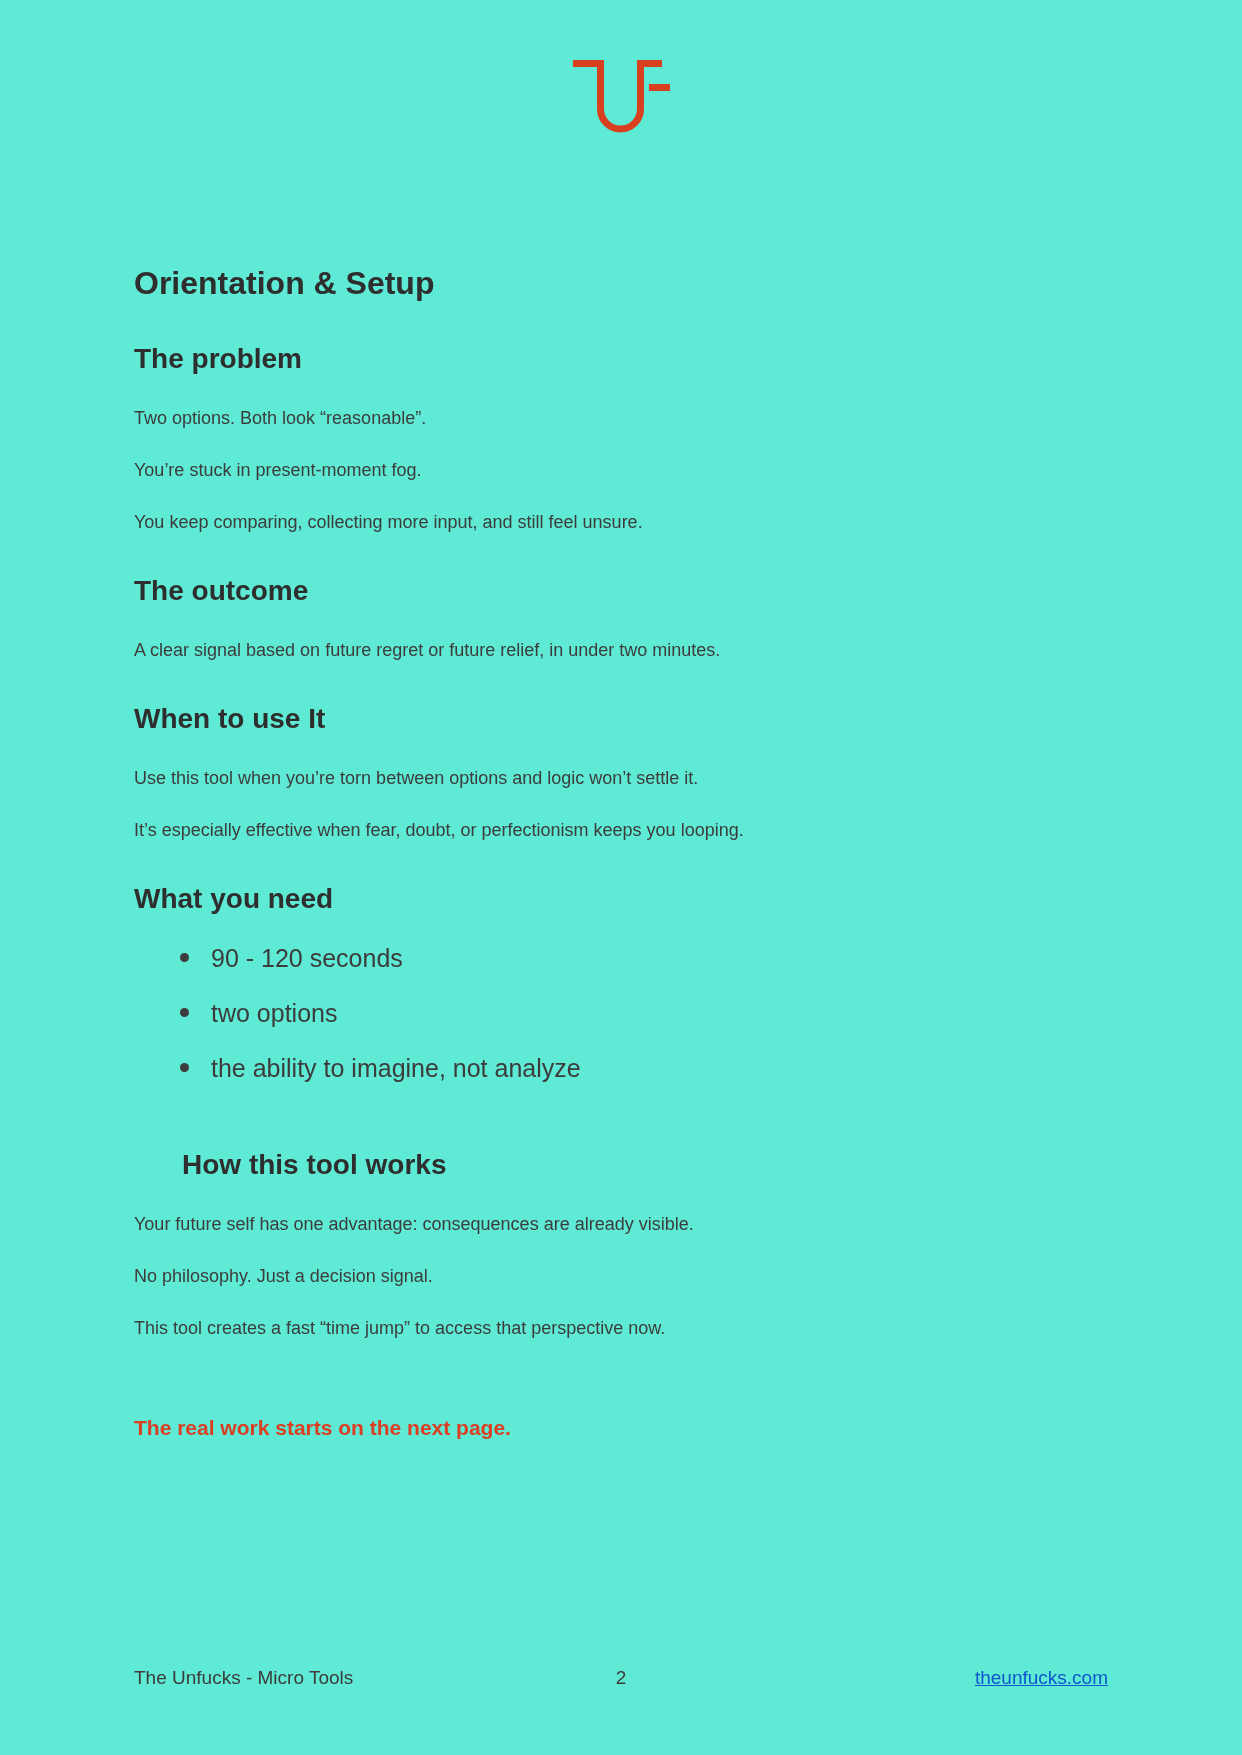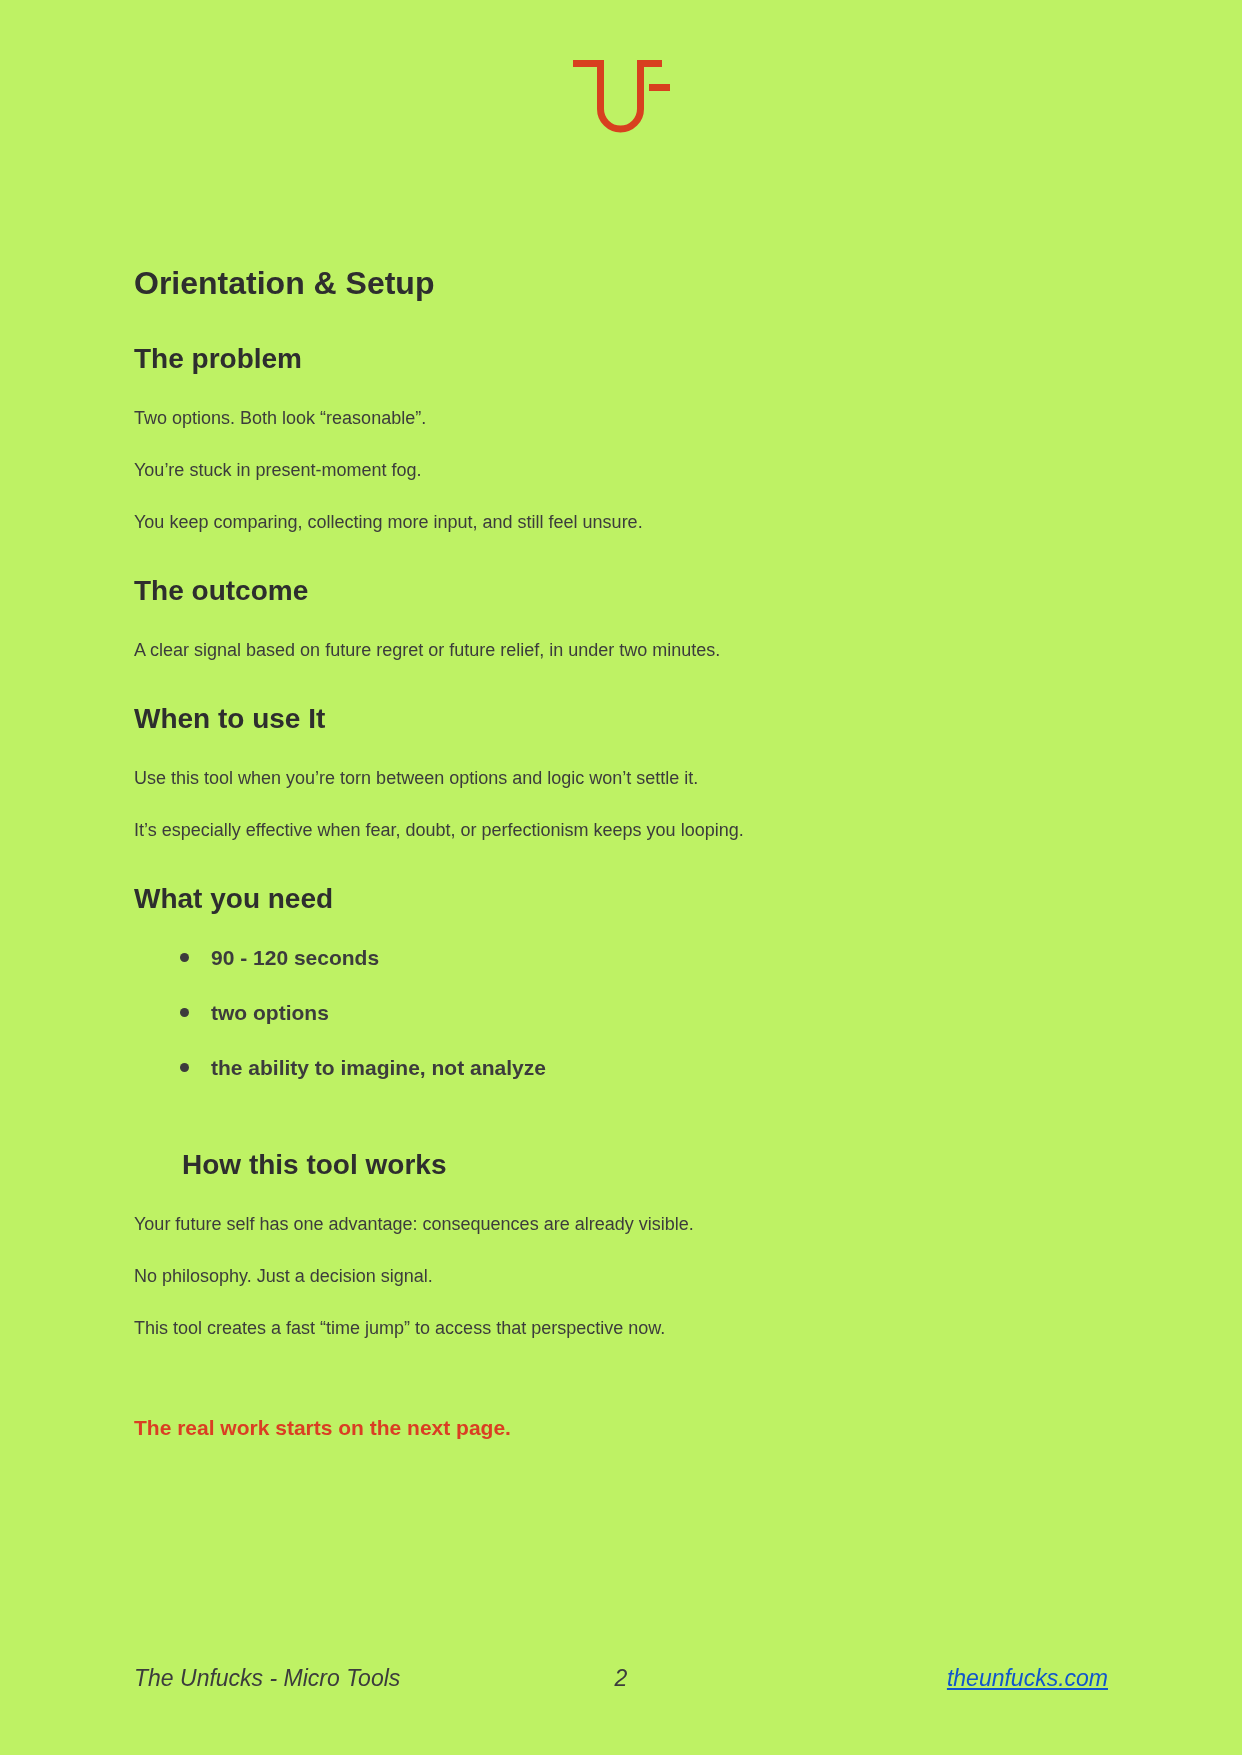--- a/index.html
+++ b/index.html
@@ -1,20 +1,20 @@
 <!DOCTYPE html>
 <html><head>
 <meta charset="utf-8">
 <style>
   html, body { margin: 0; padding: 0; background: #ffffff; }
   .page {
     position: relative;
     width: 1242px;
     height: 1755px;
-    background: #bef264;
+    background: #5eead4;
     font-family: "Liberation Sans", sans-serif;
     color: #3c3c3c;
     overflow: hidden;
   }
   .content { padding: 0 134px; }
   .logo-wrap { text-align: center; }
   .logo-svg { display: block; margin: 58px auto 0 auto; }
 
   h1.doc-title {
     font-size: 32px;
@@ -38,25 +38,24 @@
     color: #3c3c3c;
   }
   ul.needs-list {
     list-style: none;
     margin: 26px 0 0 0;
     padding: 0;
   }
   ul.needs-list li {
     position: relative;
     padding-left: 77px;
-    font-size: 21px;
+    font-size: 25px;
     line-height: 28px;
     margin: 0 0 27px 0;
     color: #3c3c3c;
-    font-weight: bold;
   }
   ul.needs-list li:last-child { margin-bottom: 0; }
   .bullet-dot {
     position: absolute;
     left: 46px;
     top: 9px;
     width: 9px;
     height: 9px;
     border-radius: 50%;
     background: #3c3c3c;
@@ -67,24 +66,23 @@
     font-weight: 700;
     color: #da3e23;
     margin: 72px 0 0 0;
   }
   .footer {
     position: absolute;
     left: 134px;
     right: 134px;
     top: 1664px;
     height: 28px;
-    font-size: 23px;
+    font-size: 19px;
     line-height: 28px;
     color: #3c3c3c;
-    font-style: italic;
   }
   .footer-left { position: absolute; left: 0; top: 0; }
   .footer-center { position: absolute; left: 50%; top: 0; transform: translateX(-50%); }
   .footer-right { position: absolute; right: 0; top: 0; }
   a.footer-link { color: #1155cc; text-decoration: underline; cursor: pointer; }
 </style>
 </head>
 <body>
 
 <div class="page">

